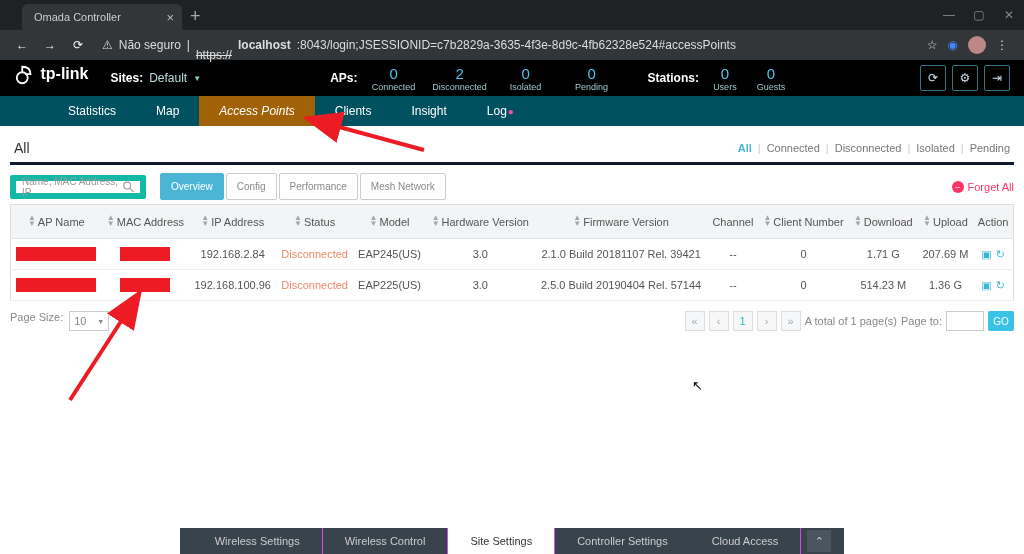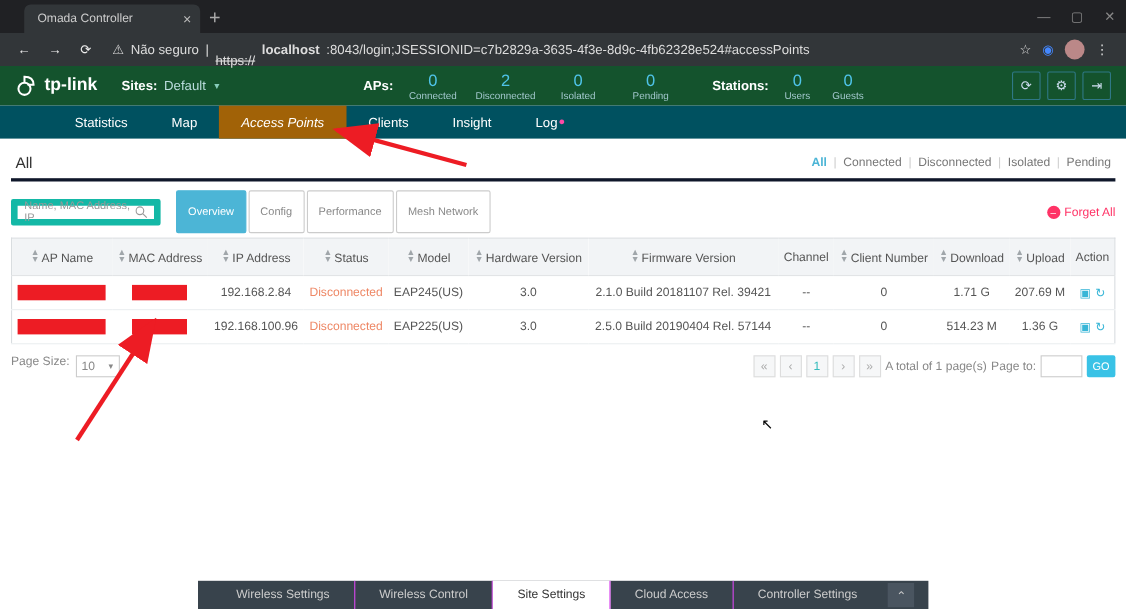--- a/index.html
+++ b/index.html
@@ -12,21 +12,21 @@
   .win-ctrls{position:absolute;right:0;top:0;display:flex;}
   .win-ctrl{width:30px;height:30px;display:flex;align-items:center;justify-content:center;color:#888;font-size:12px;}
   .addr-bar{background:#323639;height:30px;display:flex;align-items:center;padding:0 8px;color:#ddd;font-size:12px;}
   .nav-icn{width:20px;height:20px;margin:0 4px;display:flex;align-items:center;justify-content:center;color:#eee;}
   .url{flex:1;margin-left:10px;display:flex;align-items:center;gap:6px;overflow:hidden;white-space:nowrap;}
   .url .host{text-decoration:line-through;margin-top:20px;}
   .addr-right{display:flex;align-items:center;gap:10px;padding-right:8px;}
   .avatar{width:18px;height:18px;border-radius:50%;background:#b88;}
   .star{color:#ddd;}
   
-  .app-hdr{background:#14532d;height:36px;display:flex;align-items:center;color:#fff;font-size:12px;padding:14px 14px;}
+  .app-hdr{background:#000000;height:36px;display:flex;color:#fff;font-size:12px;padding:4px 14px;}
   .logo{font-weight:bold;font-size:16px;letter-spacing:0;}
   .logo svg{vertical-align:middle;}
   .sites{margin-left:22px;display:flex;align-items:center;gap:6px;}
   .sites-val{color:#bdd;}
   .stats-mid{margin-left:auto;margin-right:auto;display:flex;align-items:center;gap:6px;}
   .stat{width:60px;text-align:center;}
   .stat-v{font-size:15px;color:#4fc3e8;}
   .stat-l{font-size:9px;color:#a2c7cc;}
   .stat-label{font-size:12px;font-weight:bold;color:#fff;}
   .hdr-right{display:flex;align-items:center;gap:6px;}
@@ -40,21 +40,21 @@
   .arrow-svg{position:absolute;pointer-events:none;}
   
   .content{padding:8px 10px;position:relative;}
   .sect-title{font-size:14px;color:#333;padding:6px 4px;border-bottom:3px solid #0f172a;margin-bottom:8px;display:flex;align-items:center;}
   .filter-links{margin-left:auto;font-size:11px;color:#777;display:flex;gap:6px;align-items:center;}
   .filter-links .act{color:#4cb5d6;font-weight:bold;}
   .filter-links .sep{color:#ccc;}
   .toolbar{display:flex;align-items:center;gap:2px;margin-bottom:4px;}
   .search{border:6px solid #14b8a6;height:24px;width:136px;display:flex;align-items:center;padding:0 6px;font-size:10px;color:#999;border-radius:2px;}
   .search svg{margin-left:auto;}
-  .pill{border:1px solid #ccc;height:39px;padding:0 10px;font-size:10px;color:#888;display:flex;align-items:center;background:#fff;border-radius:2px;}
+  .pill{border:1px solid #ccc;height:27px;padding:0 10px;font-size:10px;color:#888;display:flex;align-items:center;background:#fff;border-radius:2px;}
   .pill.active{background:#4cb5d6;color:#fff;border-color:#4cb5d6;}
   .forget{margin-left:auto;color:#f36;font-size:11px;display:flex;align-items:center;gap:4px;}
   
   .tbl{width:100%;border:1px solid #d9dde0;font-size:11px;color:#555;border-collapse:collapse;}
   .tbl th{background:#f2f4f6;font-weight:normal;padding:6px 4px;border-bottom:1px solid #e2e4e6;height:34px;position:relative;}
   .tbl td{padding:8px 4px;text-align:center;border-bottom:1px solid #eceff1;}
   .sort{color:#a0a6aa;font-size:8px;margin-right:2px;display:inline-block;line-height:6px;}
   .redact{background:#ed1c24;height:14px;width:80px;margin:0 auto;}
   .redact.sm{width:50px;}
   .disc{color:#e86;}
@@ -289,16 +289,16 @@
   <line x1="424" y1="150" x2="306" y2="118" stroke="#ed1c24" stroke-width="4" marker-end="url(#ah)"></line>
   <line x1="70" y1="400" x2="140" y2="292" stroke="#ed1c24" stroke-width="4" marker-end="url(#ah)"></line>
 </svg>
 
 <span class="cursor">↖</span>
 
 <div class="footer">
   <div class="f-tab">Wireless Settings</div>
   <div class="f-tab">Wireless Control</div>
   <div class="f-tab active">Site Settings</div>
+  <div class="f-tab" style="border-right:none">Controller Settings</div>
   <div class="f-tab">Cloud Access</div>
-  <div class="f-tab" style="border-right:none">Controller Settings</div>
   <div class="f-tog">⌃</div>
 </div>
 
 </body></html>

